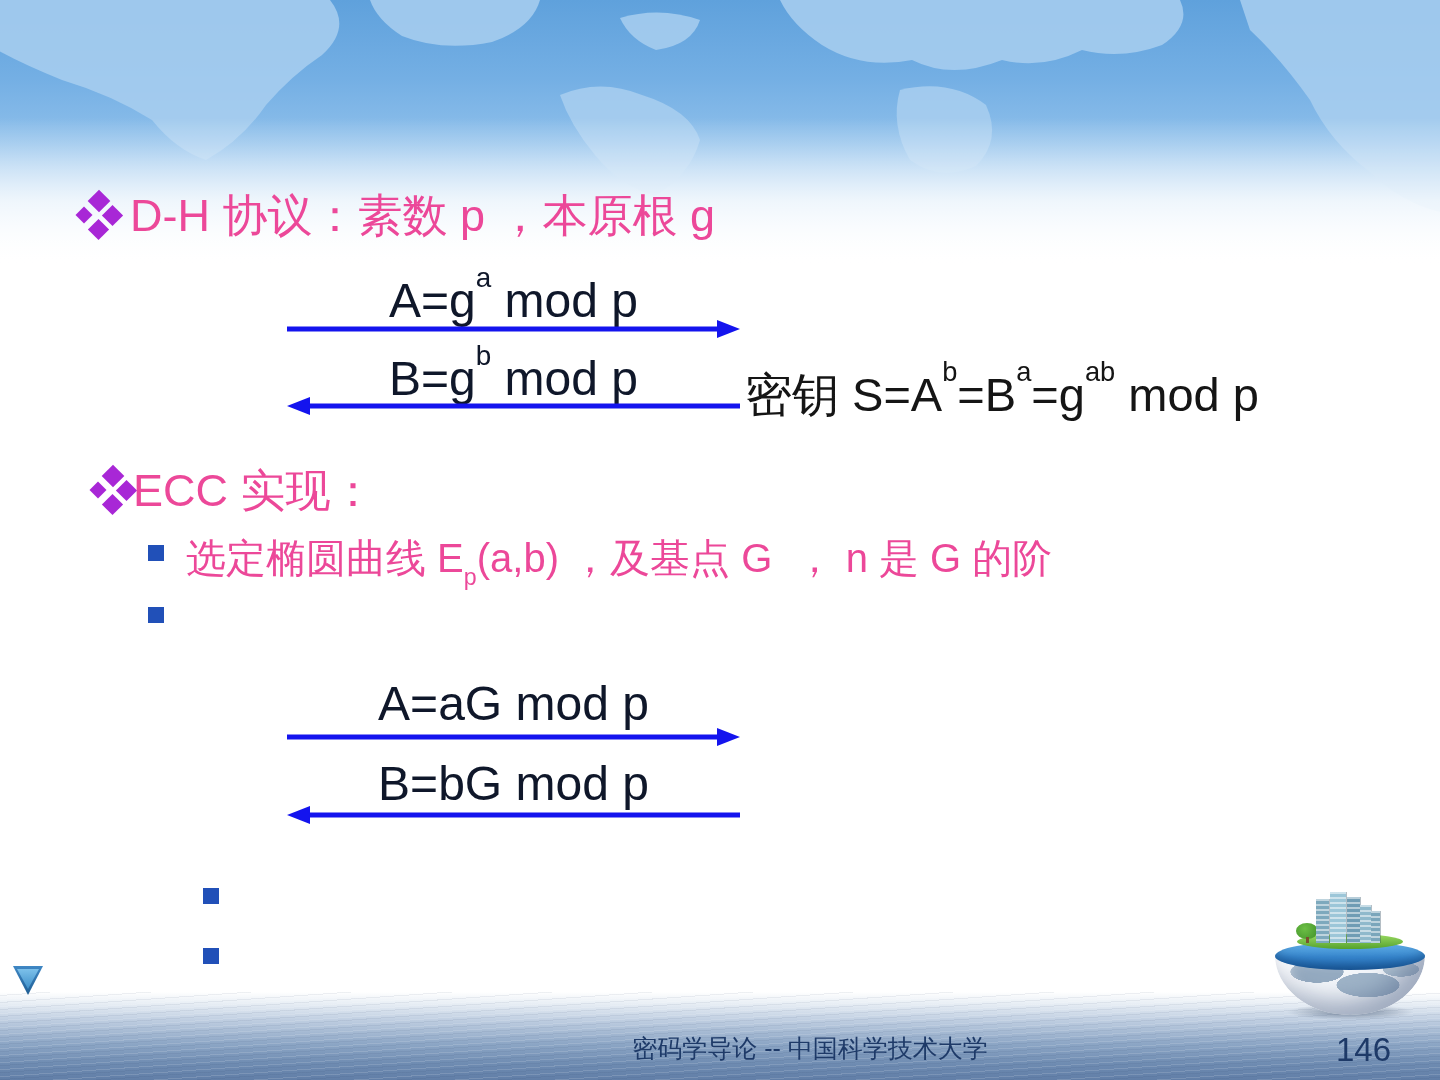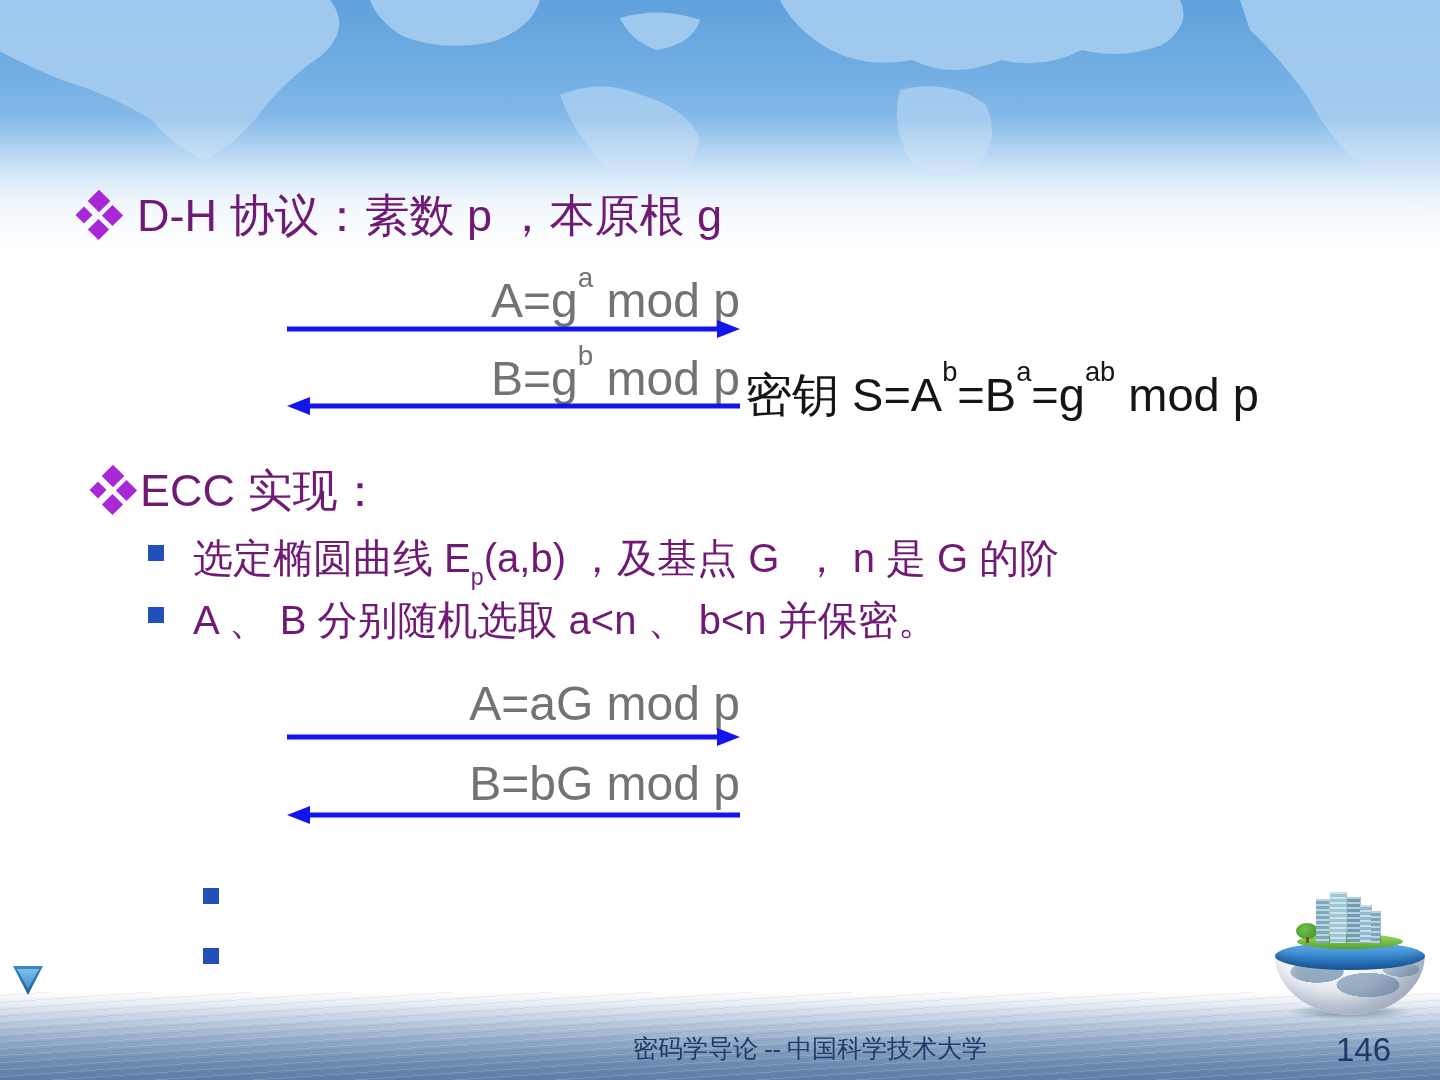--- a/index.html
+++ b/index.html
@@ -30,47 +30,47 @@
 
   
   .title {
     position:absolute; left:60px; top:-40px; width:1320px;
     text-align:center; font-family:"DejaVu Sans Mono","Liberation Mono",monospace;
     font-style:italic; font-weight:bold; font-size:84px; line-height:124px;
     color:#000; letter-spacing:-1px;
   }
 
   
-  .line { position:absolute; white-space:pre; color:#701a75;margin-left:7px; }
+  .line { position:absolute; white-space:pre; color:#ec4899; }
   .lv1 { font-size:45px; }
   .lv2 { font-size:40px; }
   .lv3 { font-size:42px; }
 
   .diamond-cluster { position:absolute; width:46px; height:46px; }
   .diamond-cluster i { position:absolute; background:#a827d6; transform:rotate(45deg); }
   .diamond-cluster i.dt { left:15px; top:1px;  width:16px; height:16px; }
   .diamond-cluster i.dl { left:2px;  top:17px; width:12px; height:12px; }
   .diamond-cluster i.dr { left:29px; top:16px; width:15px; height:15px; }
   .diamond-cluster i.db { left:15px; top:30px; width:15px; height:15px; }
 
   .sq-bullet { position:absolute; width:16px; height:16px; background:#2150b8; }
 
   
-  .formula { position:absolute; left:287px; width:453px; text-align:right;
-             font-size:48px; white-space:pre; color:#737373; }
+  .formula { position:absolute; left:287px; width:453px; text-align:center;
+             font-size:48px; white-space:pre; color:#0f172a; }
   .keyline  { position:absolute; left:745px; font-size:47px; white-space:pre; color:#151515; }
   sup.e { font-size:58%; position:relative; top:-0.48em; letter-spacing:0; }
   sub.e { font-size:58%; position:relative; top:0.18em; }
 
   .arrow { position:absolute; left:287px; width:453px; height:22px; }
 
   
   .footer-text {
     position:absolute; left:540px; top:1032px; width:540px; text-align:center;
-    font-size:25px; color:#1e3a68; white-space:pre;font-family:Liberation Serif, serif;
+    font-size:25px; color:#1e3a68; white-space:pre;
   }
   .page-num { position:absolute; left:1336px; top:1031px; font-size:33px; color:#1e3a68; }
 
   
   .nav-tri { position:absolute; left:13px; top:966px; width:30px; height:29px; cursor:pointer; }
   .nav-tri .outer { position:absolute; inset:0;
     clip-path:polygon(0 0,100% 0,50% 100%);
     background:linear-gradient(180deg,#3f87c4,#1f5e94); }
   .nav-tri .inner { position:absolute; left:4px; top:3px; width:22px; height:20px;
     clip-path:polygon(0 0,100% 0,50% 100%);
@@ -156,21 +156,20 @@
       <i class="dl"></i>
       <i class="dr"></i>
       <i class="db"></i>
   </span>
   <div class="line lv1" style="left:133px; top:461px;">ECC 实现：</div>
 
   <span class="sq-bullet" style="left:148px; top:545px;"></span>
   <div class="line lv2" style="left:186px; top:531px;"><span>选定椭圆曲线 E</span><sub class="e">p</sub><span>(a,b) ，及基点 G  ， n 是 G 的阶</span></div>
 
   <span class="sq-bullet" style="left:148px; top:607px;"></span>
-  <div class="line lv2" style="left:186px; top:593px;">A 、 B 分别随机选取 a&lt;n 、 b&lt;n 并保密。</div>
 
   <div class="formula" style="top:676px;">A=aG mod p</div>
 
   <svg class="arrow" style="top:726px;" width="453" height="22">
     <line x1="0" y1="11" x2="432" y2="11" stroke-width="5" stroke="#1414ee"></line>
     <polygon points="430,2 453,11 430,20" fill="#1414ee"></polygon>
   </svg>
 
   <div class="formula" style="top:756px;">B=bG mod p</div>
 

